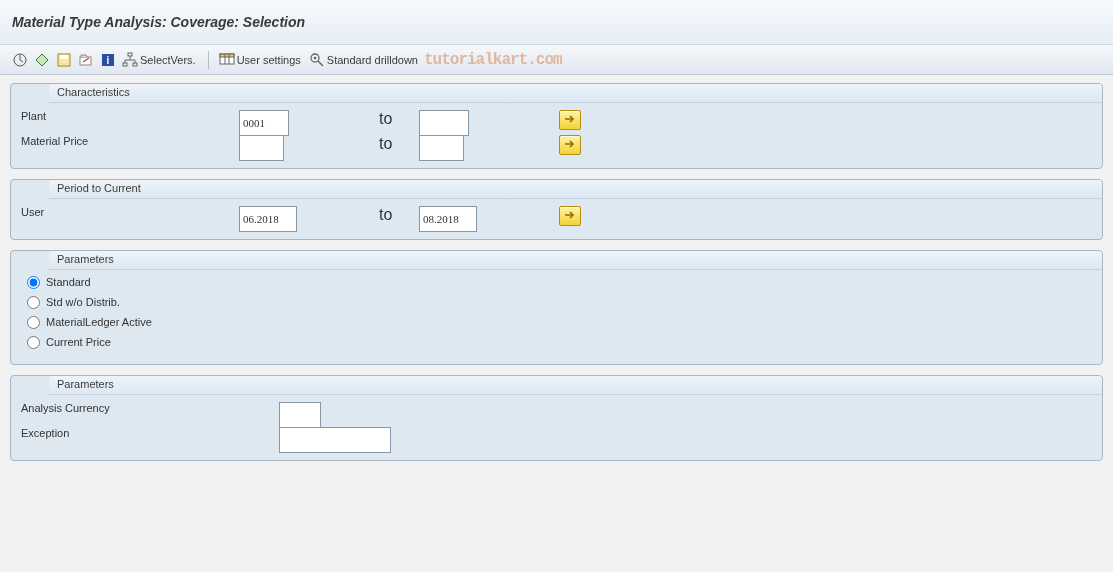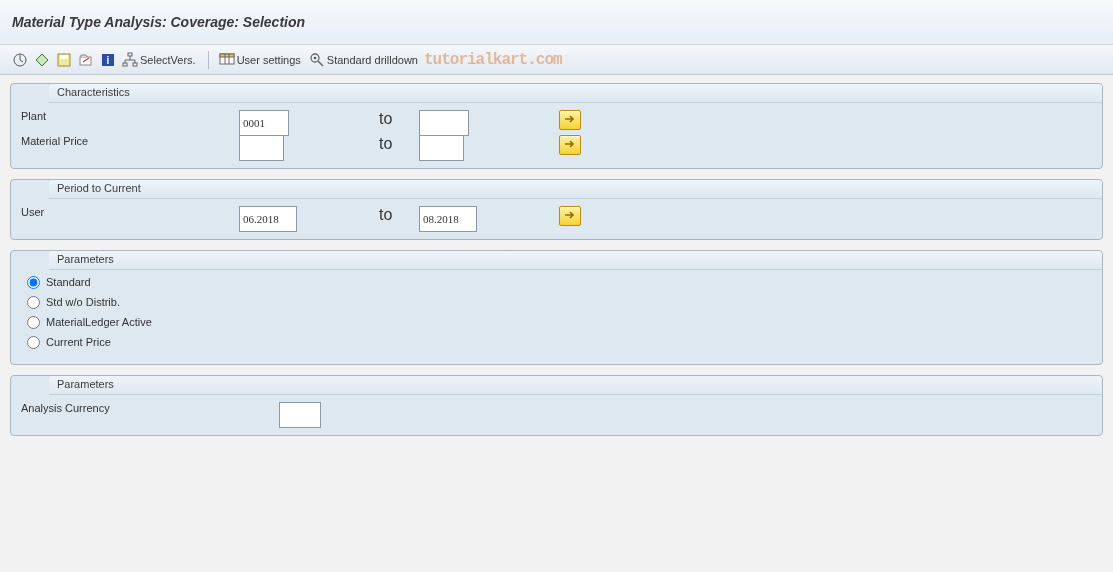--- a/index.html
+++ b/index.html
@@ -309,16 +309,20 @@
     </div>
   </div>
 
   <div class="panel">
     <div class="panel-legend">Parameters</div>
     <div class="panel-body">
       <div class="row">
         <span class="row-label" style="width:260px">Analysis Currency</span>
         <input type="text" class="w-curr" value="" style="">
       </div>
+      <div class="row">
+        <span class="row-label" style="width:260px">Exception</span>
+        <input type="text" class="w-exc" value="" style="">
+      </div>
     </div>
   </div>
 
 </div>
 
 </body></html>

